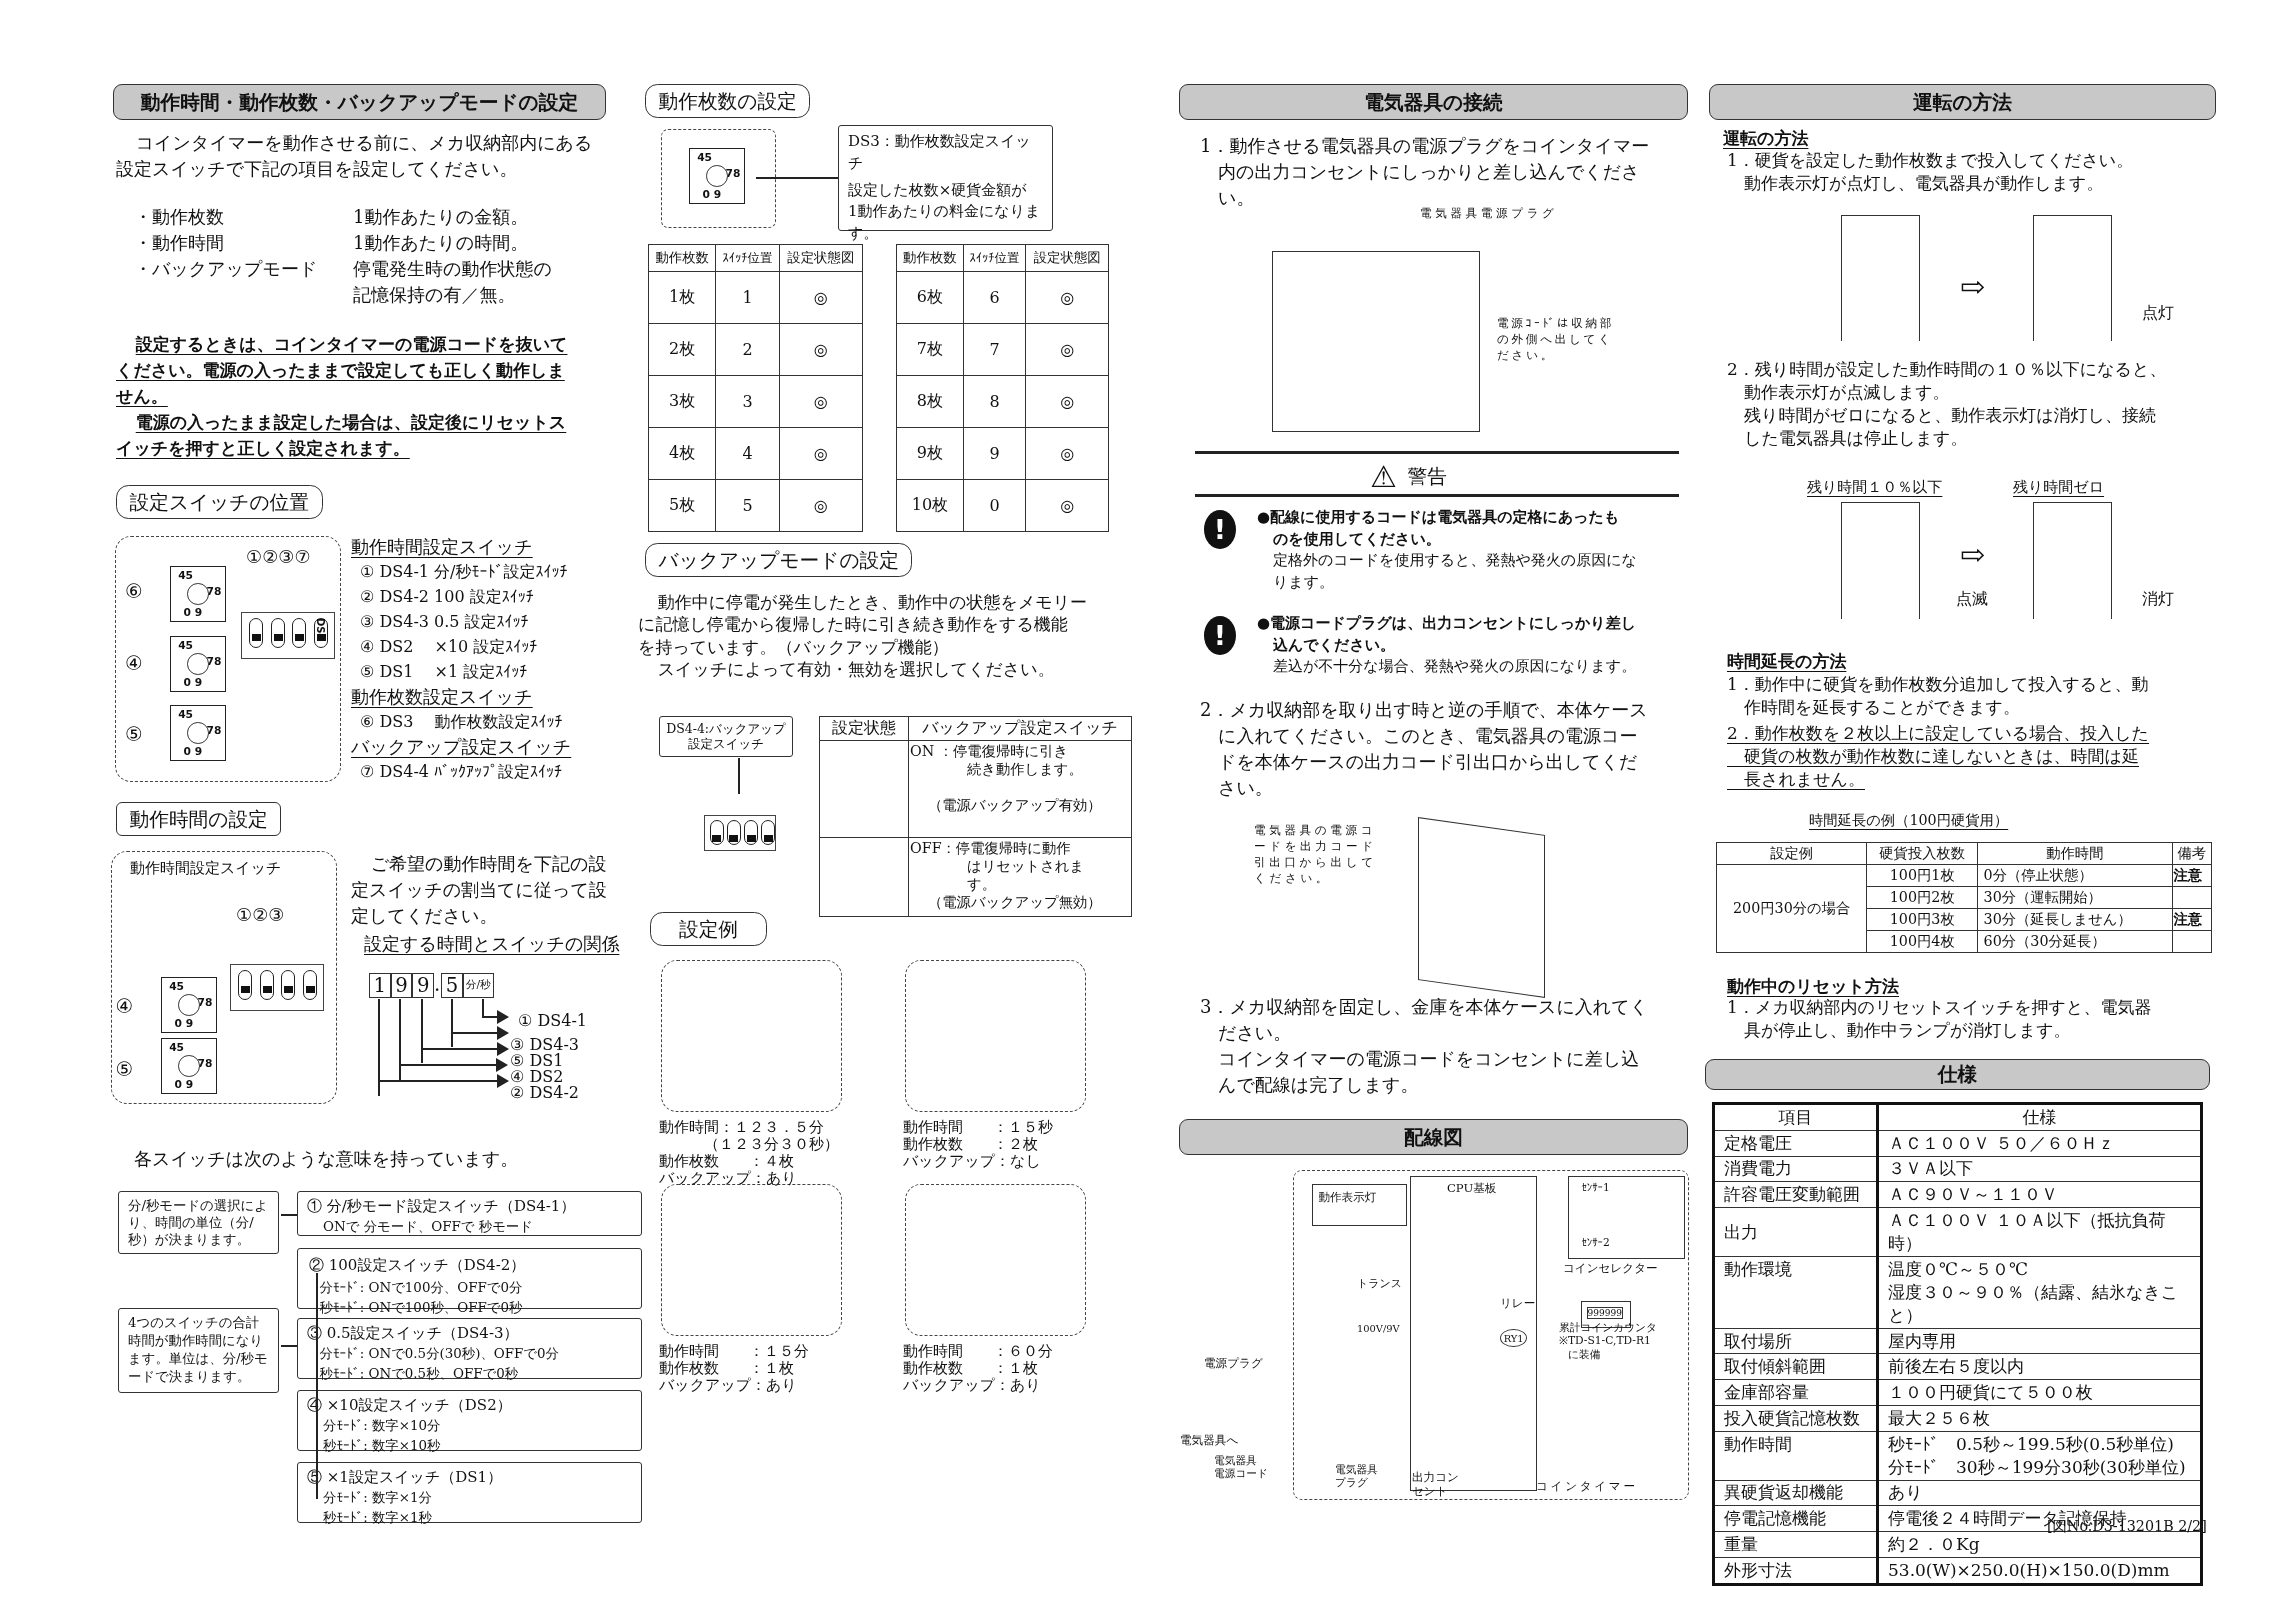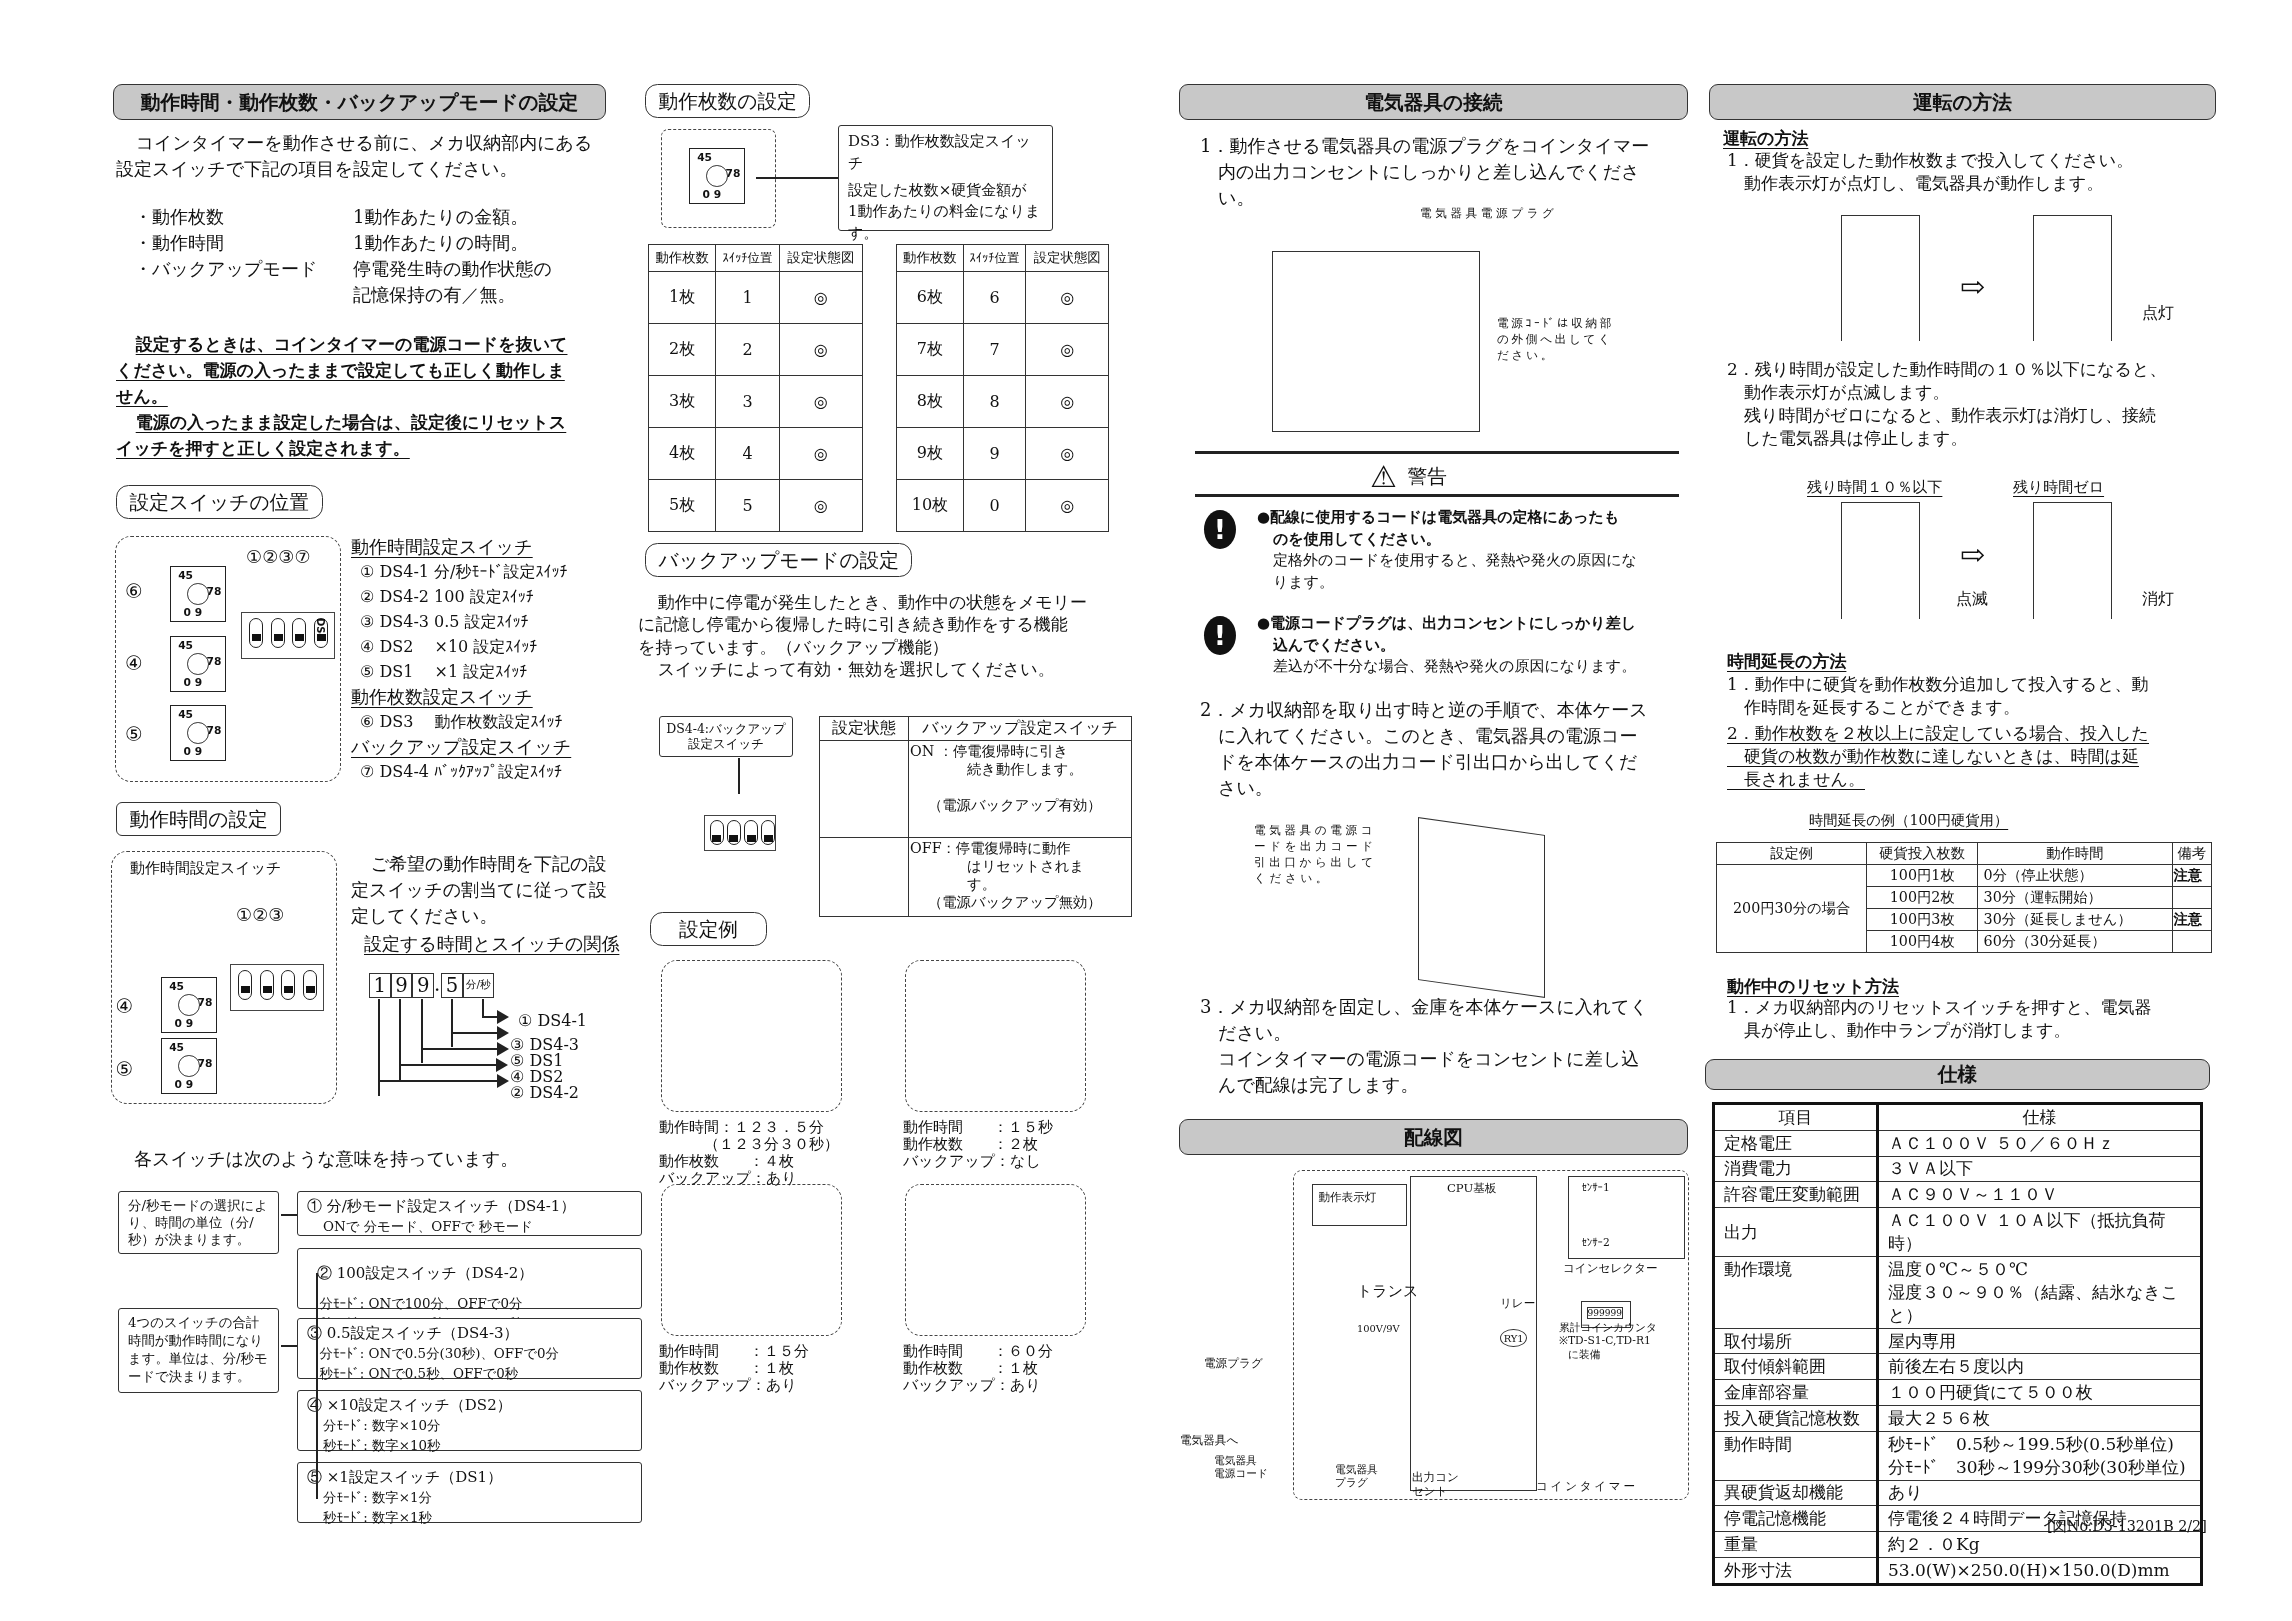--- a/index.html
+++ b/index.html
@@ -181,21 +181,21 @@
 <div class="txt" style="left:134px;top:1146px;font-size:18px">各スイッチは次のような意味を持っています。</div>
 
 <div class="round" style="left:118px;top:1191px;width:161px;height:63px;font-size:13.4px;line-height:17px"><span>分/秒モードの選択により、時間の単位（分/秒）が決まります。</span></div>
 <div class="round" style="left:118px;top:1308px;width:161px;height:85px;font-size:13.4px;line-height:18px"><span>4つのスイッチの合計時間が動作時間になります。単位は、分/秒モードで決まります。</span></div>
 
 <div class="round" style="left:297px;top:1191px;width:345px;height:45px">
   <p style="margin:0">① 分/秒モード設定スイッチ（DS4-1）</p>
   <p style="margin:0;padding-left:16px;font-size:13.4px">ONで 分モード、OFFで 秒モード</p>
 </div>
 <div class="round" style="left:297px;top:1248px;width:345px;height:61px">
-  <p style="margin:10px">② 100設定スイッチ（DS4-2）</p>
+  <p style="margin:2px">② 100設定スイッチ（DS4-2）</p>
   <p style="margin:0;padding-left:12.5px;font-size:13.4px">分ﾓｰﾄﾞ: ONで100分、OFFで0分</p>
   <p style="margin:0;padding-left:12.5px;font-size:13.4px">秒ﾓｰﾄﾞ: ONで100秒、OFFで0秒</p>
 </div>
 <div class="round" style="left:297px;top:1318px;width:345px;height:61px">
   <p style="margin:0">③ 0.5設定スイッチ（DS4-3）</p>
   <p style="margin:0;padding-left:12.5px;font-size:13.4px">分ﾓｰﾄﾞ: ONで0.5分(30秒)、OFFで0分</p>
   <p style="margin:0;padding-left:12.5px;font-size:13.4px">秒ﾓｰﾄﾞ: ONで0.5秒、OFFで0秒</p>
 </div>
 <div class="round" style="left:297px;top:1390px;width:345px;height:61px">
   <p style="margin:0">④ ×10設定スイッチ（DS2）</p>
@@ -442,21 +442,21 @@
 <div class="abs" style="left:1293px;top:1170px;width:394px;height:328px;border:1.8px dashed #444;border-radius:9px">
   <div class="abs" style="left:18px;top:12.5px;width:82px;height:30px;border:1.8px solid #333;font-size:11.6px;padding:5.4px"><span>動作表示灯</span></div>
   <div class="abs" style="left:116px;top:5.4px;width:125px;height:313px;border:1.8px solid #333">
     <span class="abs" style="left:36px;top:3.6px;font-size:11.6px">CPU基板</span>
   </div>
   <div class="abs" style="left:274px;top:5.4px;width:115px;height:81px;border:1.8px solid #333">
     <span class="abs" style="left:12.5px;top:3.6px;font-size:10.7px">ｾﾝｻｰ1</span>
     <span class="abs" style="left:12.5px;top:59px;font-size:10.7px">ｾﾝｻｰ2</span>
   </div>
   <span class="abs" style="left:269px;top:90px;font-size:11.6px">コインセレクター</span>
-  <span class="abs" style="left:63px;top:111px;font-size:15px">トランス</span>
+  <span class="abs" style="left:63px;top:105px;font-size:11px">トランス</span>
   <span class="abs" style="left:63px;top:152px;font-size:9.9px">100V/9V</span>
   <span class="abs" style="left:206px;top:125px;font-size:11.6px">リレー</span>
   <span class="abs" style="left:206px;top:158px;font-size:9.9px;border:0.9px solid #333;border-radius:50%;padding:2.7px">RY1</span>
   <div class="abs" style="left:287px;top:130px;width:48px;height:25px;border:1.8px solid #333"><span style="font-size:9px;border:0.9px solid #333;margin:4.5px;display:inline-block">999999</span></div>
   <div class="abs" style="left:265px;top:150px;font-size:10.7px;line-height:13.4px">
     <p style="margin:0">累計コインカウンタ</p>
       <p style="margin:0">※TD-S1-C,TD-R1</p>
       <p style="margin:0;padding-left:9px">に装備</p>
   </div>
   <div class="abs" style="left:118px;top:299px;font-size:11.6px;line-height:14.3px">

